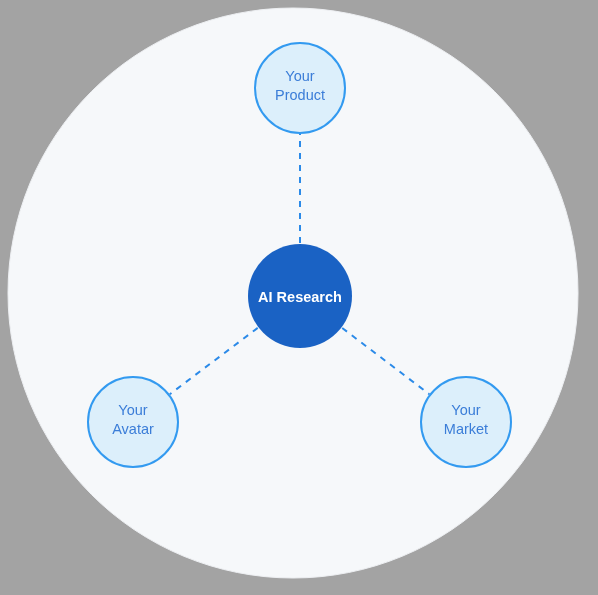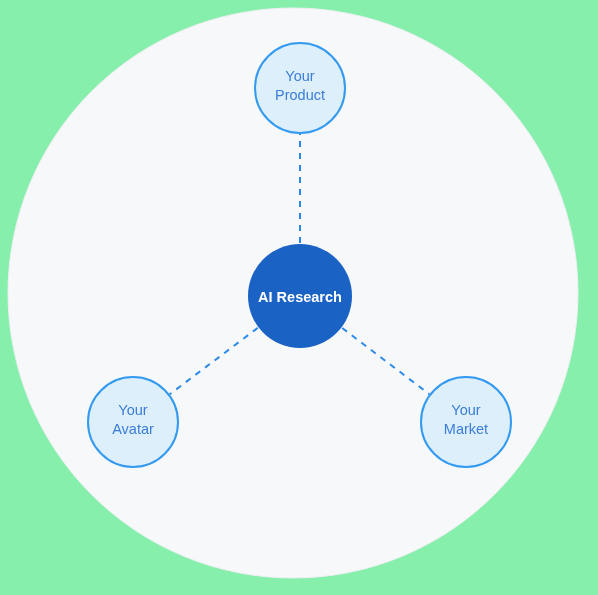--- a/index.html
+++ b/index.html
@@ -8,21 +8,21 @@
     padding: 0;
     background: #ffffff;
   }
   body {
     font-family: "Liberation Sans", sans-serif;
   }
   #stage {
     position: relative;
     width: 598px;
     height: 595px;
-    background: #86efac;
+    background: #a3a3a3;
     overflow: hidden;
   }
   #diagram-svg {
     position: absolute;
     left: 0;
     top: 0;
     width: 598px;
     height: 595px;
     display: block;
   }

